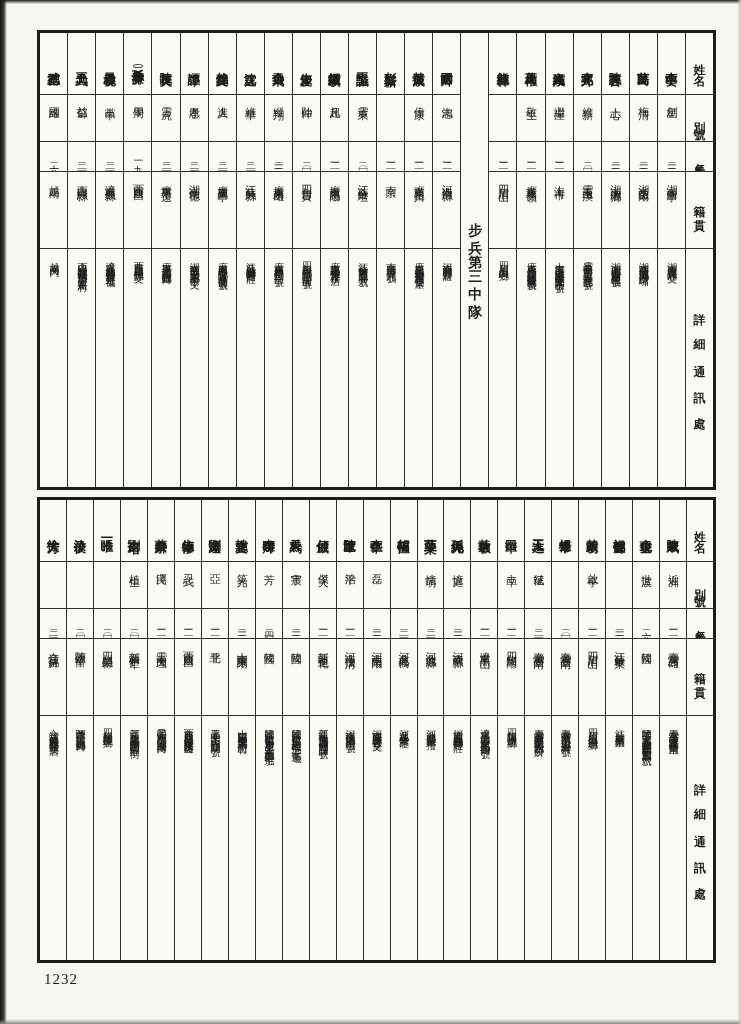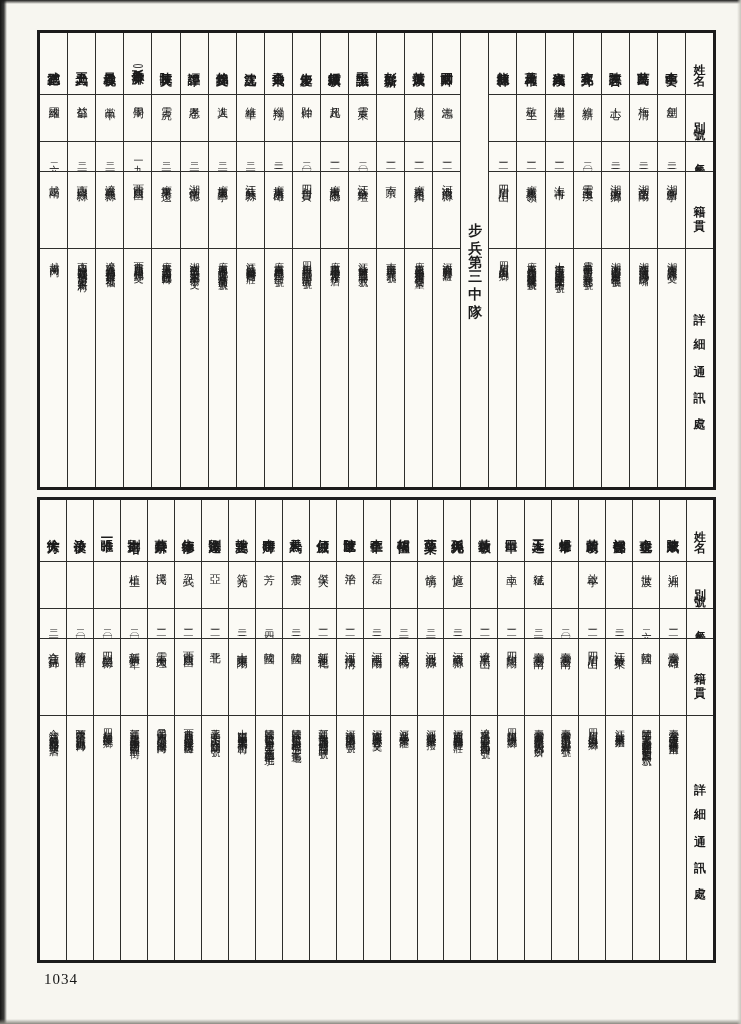--- a/index.html
+++ b/index.html
@@ -945,14 +945,14 @@
     </div>
     <div class="cell cell-origin">
       <span class="vtext v-origin">合江富錦</span>
     </div>
     <div class="cell cell-address">
       <span class="vtext v-address">合江省富錦城內和發同藥店</span>
     </div>
   </div>
 </section>
 
-  <div class="page-number">1034</div>
+  <div class="page-number">1232</div>
 </div>
 
 </body></html>

